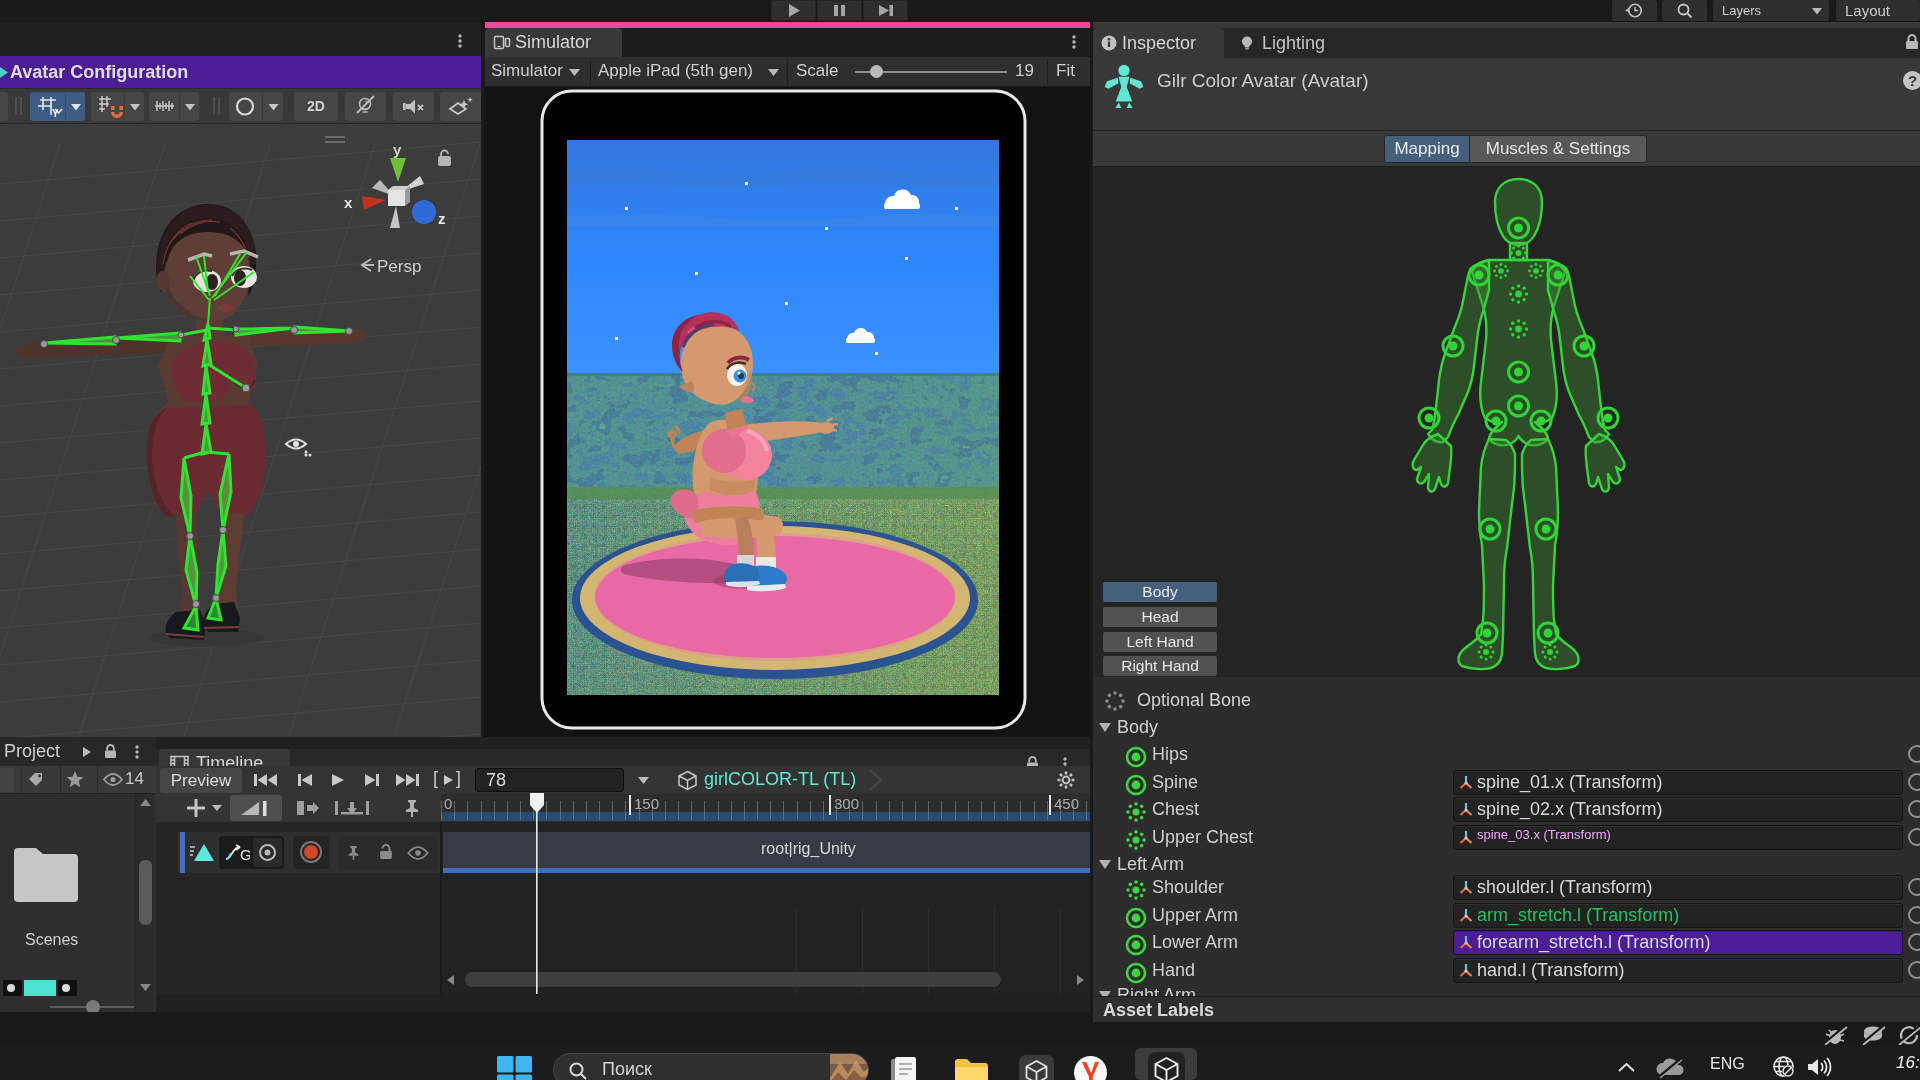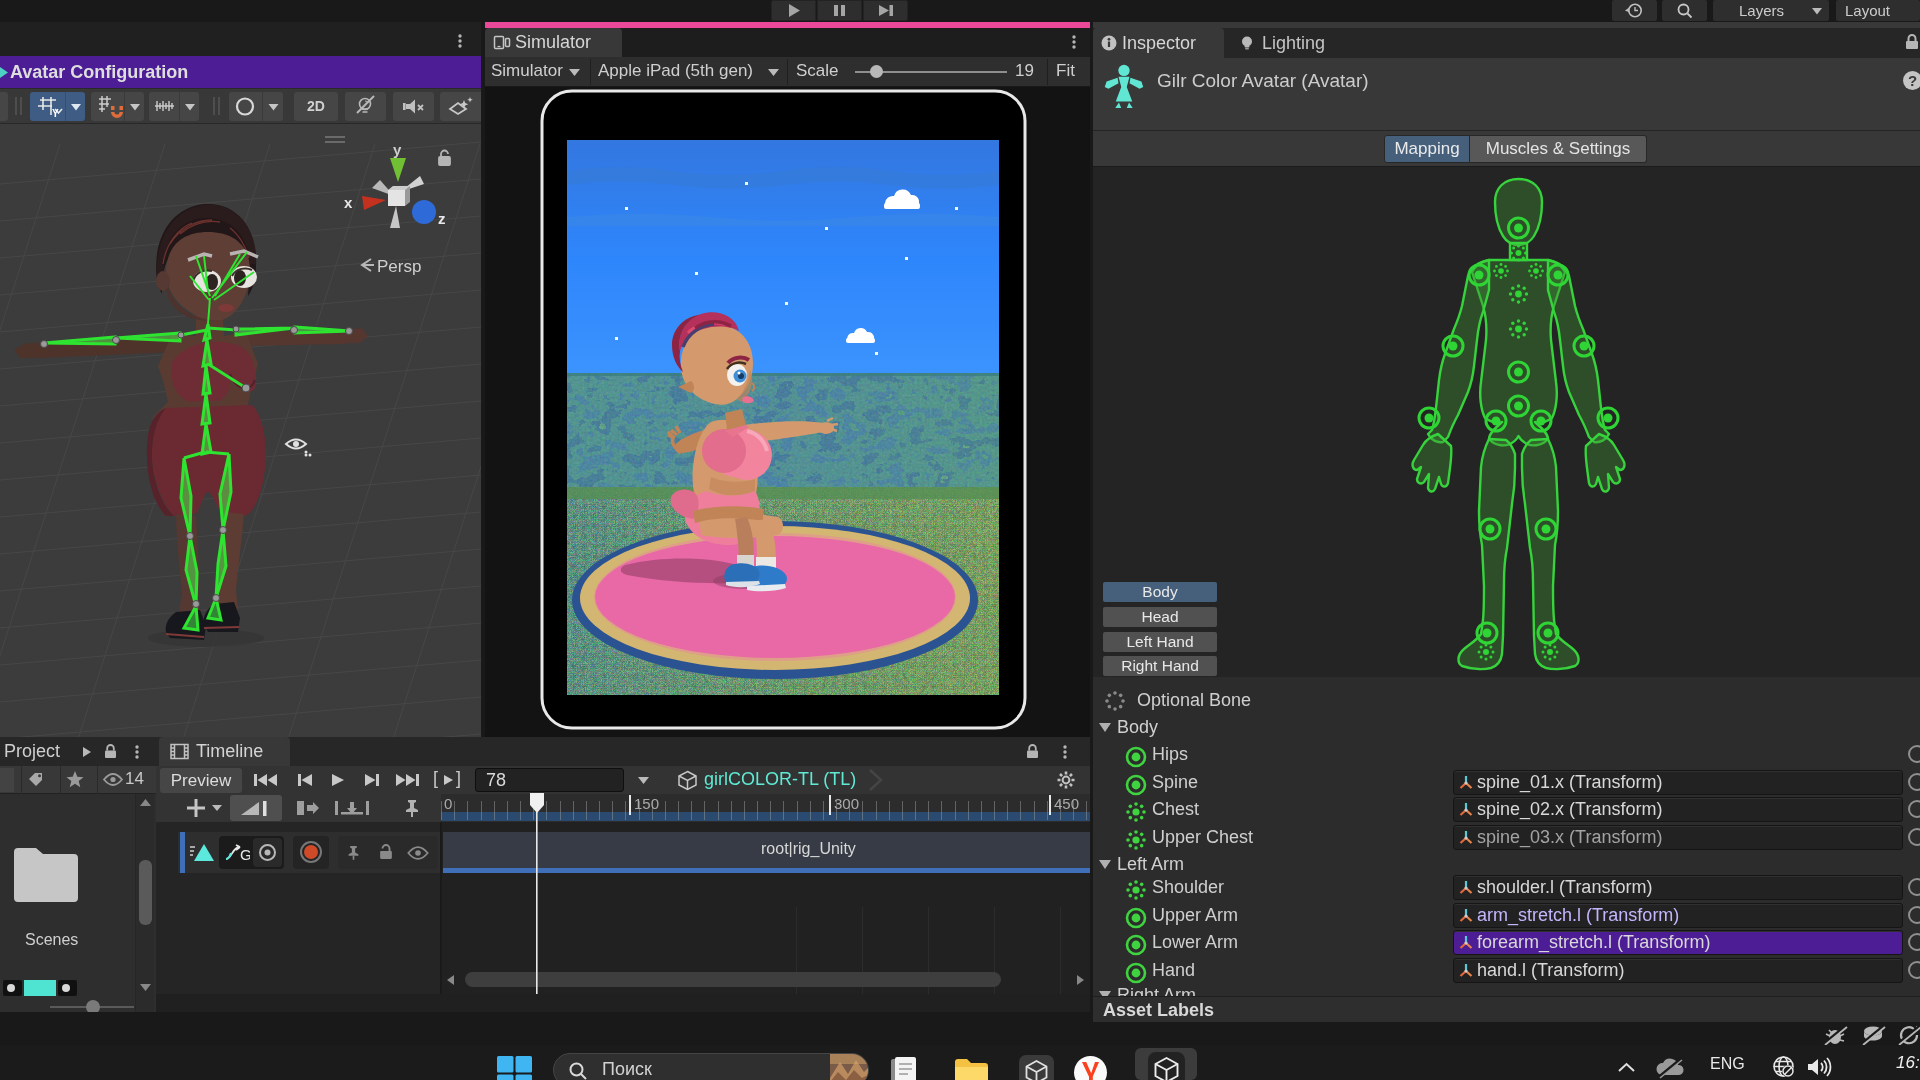--- a/index.html
+++ b/index.html
@@ -37,21 +37,21 @@
           <path d="M16.8 8.5 l-2.5 2 l3 .8" fill="#c0c0c0" stroke-width="1.2"></path>
         </g>
       </svg></div>
   <div class="abs" style="left:1662px;top:0;width:45px;height:21px;background:#2e2e2e;border-radius:2px;">
     <svg width="45" height="21" viewBox="0 0 45 21">
         <g fill="none" stroke="#c8c8c8" stroke-width="1.8">
           <circle cx="21.5" cy="9.5" r="5"></circle>
           <path d="M25.5 13.5 l4 4"></path>
         </g>
       </svg></div>
-  <div class="abs" style="left:1713px;top:0;width:116px;height:21px;background:#2e2e2e;border-radius:2px;color:#cccccc;font-size:15px;line-height:21px;padding-left:26px;">Layers
+  <div class="abs" style="left:1713px;top:0;width:116px;height:21px;background:#2e2e2e;border-radius:2px;color:#cccccc;font-size:13px;line-height:21px;padding-left:9px;">Layers
     <svg class="abs" style="right:7px;top:8px;" width="10" height="7">
         <path d="M0 0 h10 l-5 6.5 Z" fill="#bbbbbb"></path>
       </svg></div>
   <div class="abs" style="left:1836px;top:0;width:84px;height:21px;background:#2e2e2e;border-radius:2px;color:#cccccc;font-size:15px;line-height:21px;padding-left:9px;">Layout</div>
 
   <div class="abs" style="left:0;top:22px;width:481px;height:715px;background:#202020;"></div>
   <div class="abs" style="left:454px;top:33px;width:12px;height:16px;">
     <svg width="12" height="16">
         <g fill="#b5b5b5">
           <circle cx="6" cy="3" r="1.7"></circle>
@@ -722,21 +722,21 @@
     <span class="abs" style="left:59px;top:804.5px;font-size:18px;color:#cfcfcf;">Upper Chest</span>
     <div class="abs" style="left:360px;top:802.5px;width:450px;height:25px;background:#222222;border:1px solid #151515;border-radius:3px;box-shadow:inset 0 1px 0 #303030;">
       <span class="abs" style="left:4px;top:3px;"><svg width="16" height="17" viewBox="0 0 16 17">
             <g stroke-width="2.2" fill="none">
               <path d="M8 9 V2" stroke="#5bc8d8"></path>
               <path d="M8 9 L2.5 14" stroke="#e2683f"></path>
               <path d="M8 9 L13.5 14" stroke="#e8834a"></path>
             </g>
             <circle cx="8" cy="9" r="1.6" fill="#cccccc"></circle>
           </svg></span>
-      <span class="abs" style="left:23px;top:1px;font-size:18px;color:#a3a3a3;">spine_03.x (Transform)</span>
+      <span class="abs" style="left:23px;top:1px;font-size:13px;color:#f0abfc;">spine_03.x (Transform)</span>
       </div>
     <div class="abs" style="left:815px;top:805.5px;width:18px;height:18px;border-radius:50%;border:2px solid #909090;"></div>
     <svg class="abs" style="left:5px;top:836px;" width="14" height="12">
         <path d="M1 2 h12 l-6 9 Z" fill="#b0b0b0"></path>
       </svg>
     <span class="abs" style="left:24px;top:832px;font-size:18px;color:#d0d0d0;">Left Arm</span>
     <div class="abs" style="left:31px;top:856px;"><svg width="24" height="24" viewBox="0 0 24 24">
           <circle cx="20.00" cy="12.00" r="1.8" fill="#3fd43f"></circle>
           <circle cx="17.66" cy="17.66" r="1.8" fill="#3fd43f"></circle>
           <circle cx="12.00" cy="20.00" r="1.8" fill="#3fd43f"></circle>
@@ -767,21 +767,21 @@
     <span class="abs" style="left:59px;top:882.5px;font-size:18px;color:#cfcfcf;">Upper Arm</span>
     <div class="abs" style="left:360px;top:880.5px;width:450px;height:25px;background:#222222;border:1px solid #151515;border-radius:3px;box-shadow:inset 0 1px 0 #303030;">
       <span class="abs" style="left:4px;top:3px;"><svg width="16" height="17" viewBox="0 0 16 17">
             <g stroke-width="2.2" fill="none">
               <path d="M8 9 V2" stroke="#5bc8d8"></path>
               <path d="M8 9 L2.5 14" stroke="#e2683f"></path>
               <path d="M8 9 L13.5 14" stroke="#e8834a"></path>
             </g>
             <circle cx="8" cy="9" r="1.6" fill="#cccccc"></circle>
           </svg></span>
-      <span class="abs" style="left:23px;top:1px;font-size:18px;color:#c4b5fd;">arm_stretch.l (Transform)</span>
+      <span class="abs" style="left:23px;top:1px;font-size:18px;color:#22c55e;">arm_stretch.l (Transform)</span>
       </div>
     <div class="abs" style="left:815px;top:883.5px;width:18px;height:18px;border-radius:50%;border:2px solid #909090;"></div>
     <div class="abs" style="left:31px;top:911px;"><svg width="24" height="24" viewBox="0 0 24 24">
           <circle cx="12" cy="12" r="9" fill="none" stroke="#3fd43f" stroke-width="2.6"></circle>
           <circle cx="12" cy="12" r="4.4" fill="#3fd43f"></circle>
         </svg></div>
     <span class="abs" style="left:59px;top:910px;font-size:18px;color:#cfcfcf;">Lower Arm</span>
     <div class="abs" style="left:360px;top:908px;width:450px;height:25px;background:#4c1d95;border:1px solid #151515;border-radius:3px;box-shadow:inset 0 1px 0 #303030;">
       <span class="abs" style="left:4px;top:3px;"><svg width="16" height="17" viewBox="0 0 16 17">
             <g stroke-width="2.2" fill="none">
@@ -884,21 +884,21 @@
         <div class="abs" style="left:3px;top:66px;width:13px;height:65px;background:#5a5a5a;border-radius:6px;"></div>
         <svg class="abs" style="left:4px;top:190px;" width="11" height="9">
             <path d="M0 0 h11 l-5.5 7 Z" fill="#888888"></path>
           </svg>
       </div>
     </div>
     </div>
 
   <div class="abs" id="timeline" style="left:156px;top:737px;width:934px;height:275px;background:#202020;overflow:hidden;">
 
-    <div class="abs" style="left:0;top:0;width:934px;height:29px;background:#272727;">
+    <div class="abs" style="left:0;top:12px;width:934px;height:29px;background:#272727;">
       <div class="abs" style="left:3px;top:0;width:131px;height:29px;background:#383838;border-radius:4px 4px 0 0;">
         <svg class="abs" style="left:11px;top:6px;" width="19" height="17" viewBox="0 0 19 17">
             <g fill="none" stroke="#c2c2c2" stroke-width="1.5">
               <rect x="1" y="1.5" width="17" height="14"></rect>
               <path d="M4.5 1.5 v14 M14.5 1.5 v14 M1 5 h3.5 M1 8.5 h3.5 M1 12 h3.5 M14.5 5 h3.5 M14.5 8.5 h3.5 M14.5 12 h3.5"></path>
             </g>
           </svg>
         <span class="abs" style="left:37px;top:4px;font-size:18px;color:#d4d4d4;">Timeline</span>
       </div>
       <svg class="abs" style="left:870px;top:7px;" width="13" height="15" viewBox="0 0 13 15">

